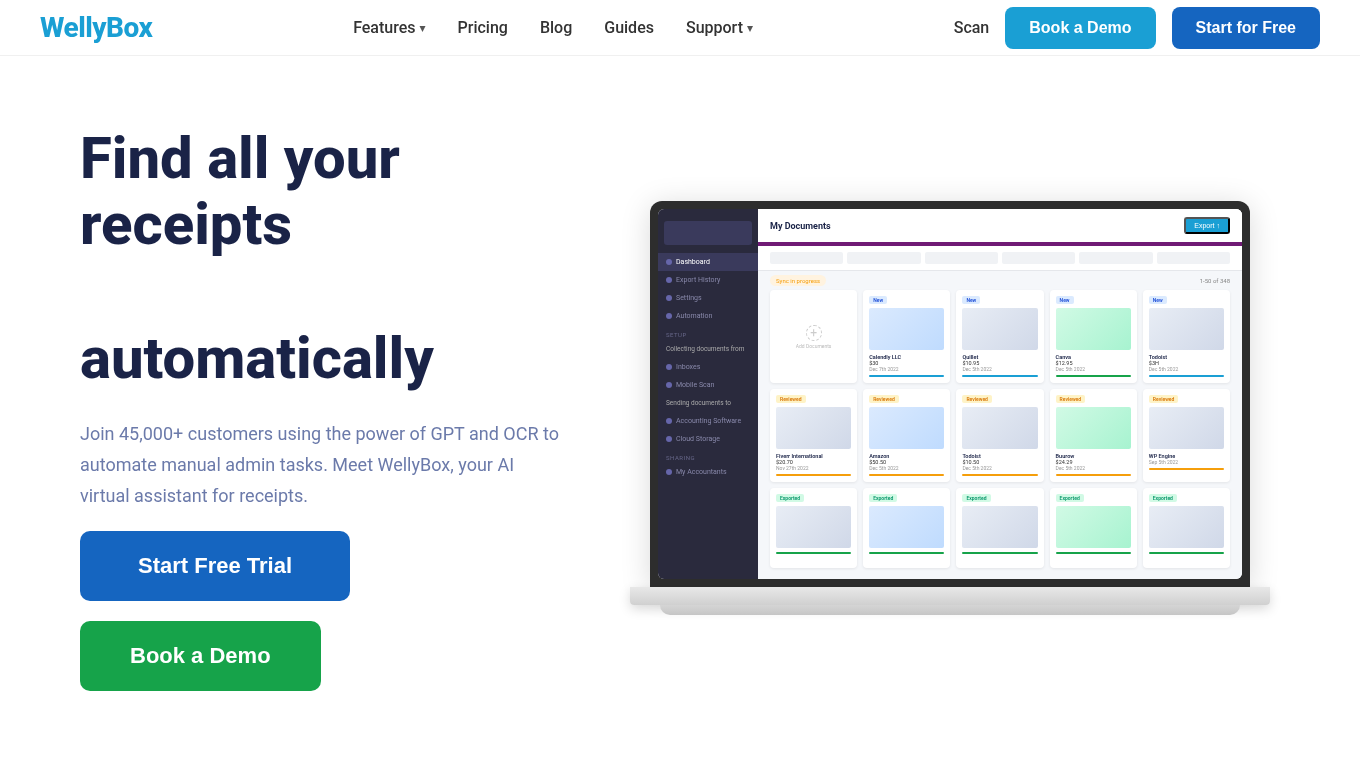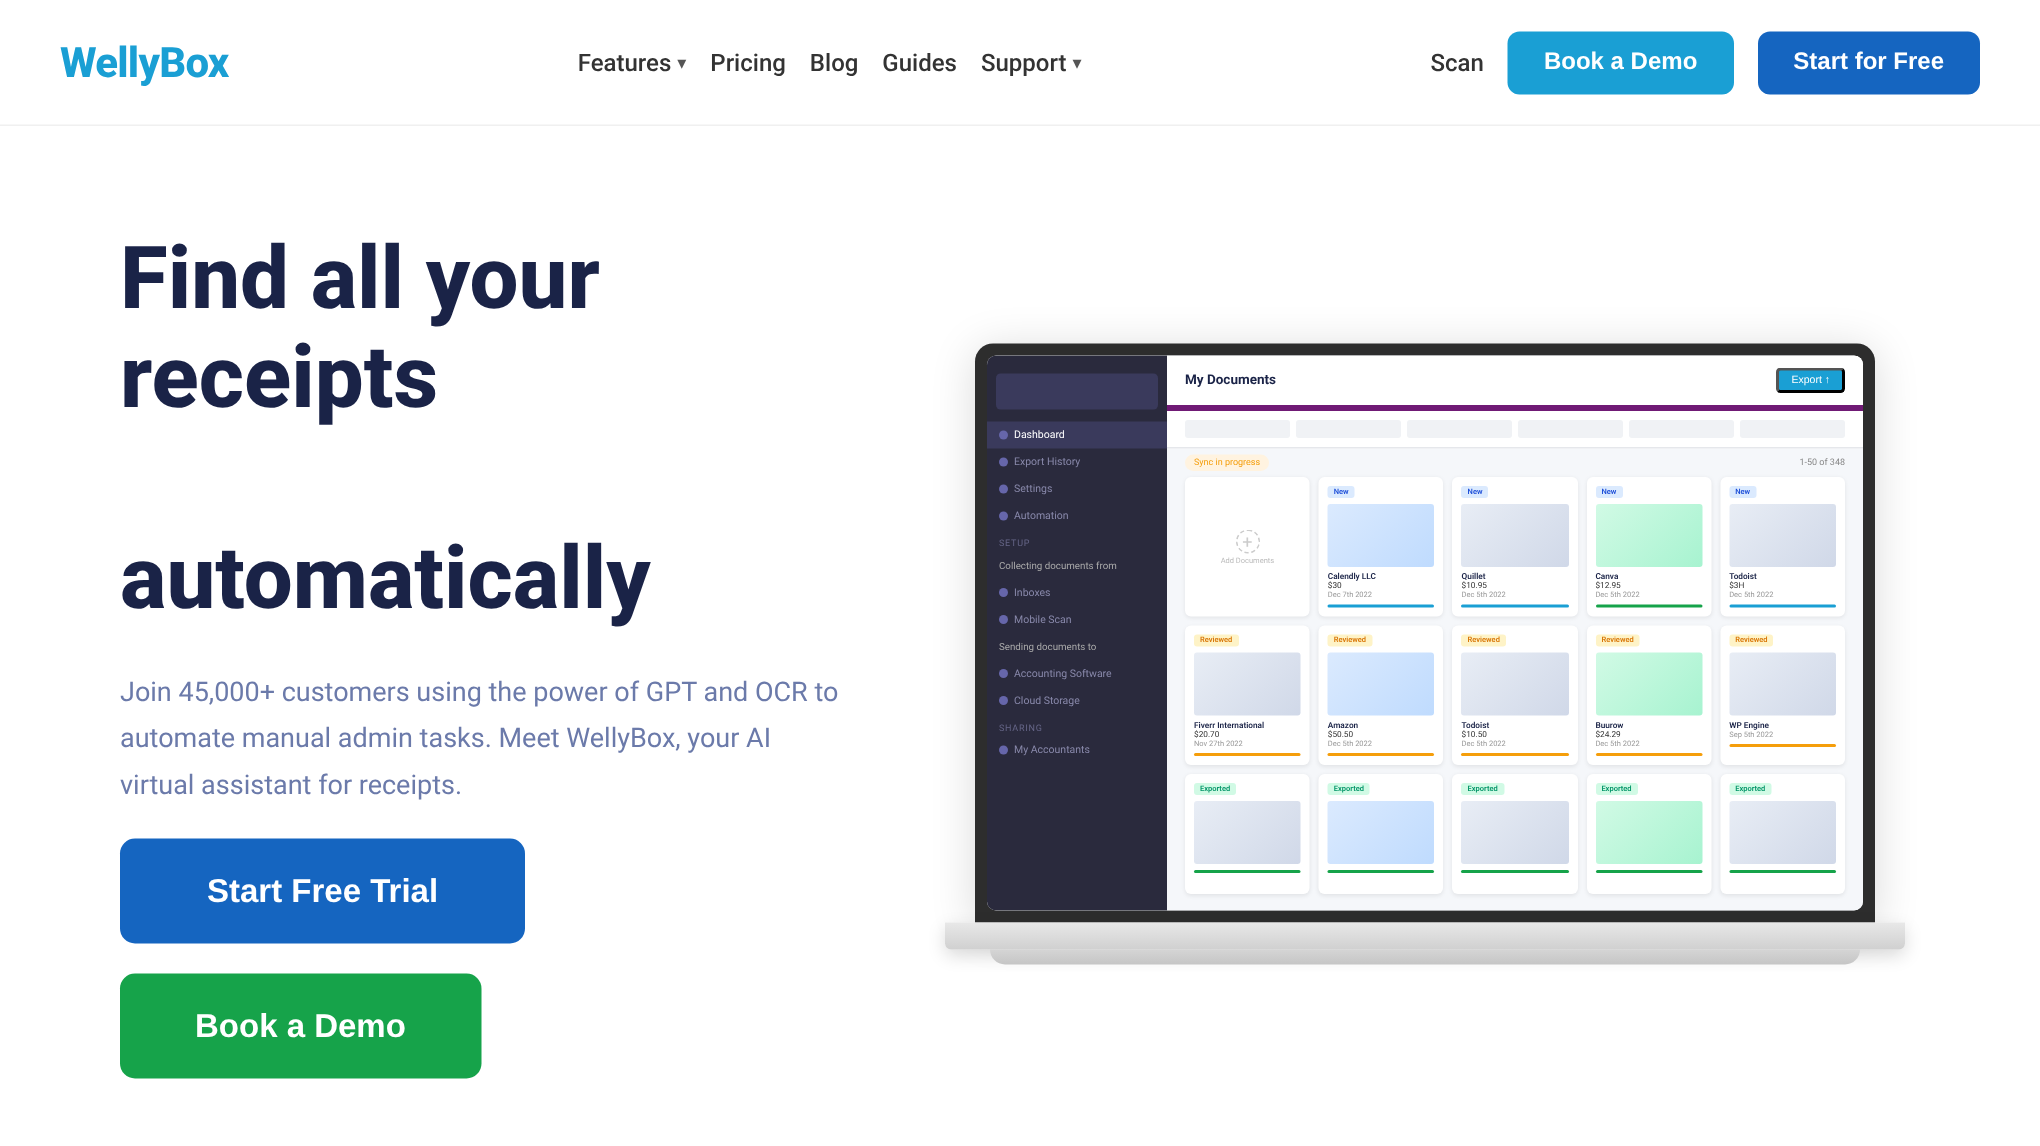--- a/index.html
+++ b/index.html
@@ -14,37 +14,37 @@
       min-height: 764px;
       overflow-x: hidden;
     }
 
     
     .navbar {
       display: flex;
       align-items: center;
       justify-content: space-between;
       padding: 0 40px;
-      height: 84px;
+      height: 56px;
       border-bottom: 1px solid #f0f0f0;
       background: #fff;
     }
 
     .nav-logo {
       font-size: 28px;
       font-weight: 800;
       color: #1a9fd4;
       text-decoration: none;
       letter-spacing: -0.5px;
     }
 
     .nav-links {
       display: flex;
       align-items: center;
-      gap: 16px;
+      gap: 32px;
       list-style: none;
     }
 
     .nav-links li a {
       text-decoration: none;
       color: #333;
       font-size: 16px;
       font-weight: 500;
     }
 
@@ -203,21 +203,21 @@
 
     .laptop-bottom {
       background: linear-gradient(to bottom, #d5d5d5, #c5c5c5);
       height: 10px;
       border-radius: 0 0 30px 30px;
       margin: 0 30px;
     }
 
     
     .app-sidebar {
-      width: 120px;
+      width: 100px;
       background: #2a2a3d;
       padding: 8px 0;
       flex-shrink: 0;
     }
 
     .sidebar-logo-area {
       background: #3a3a5c;
       height: 24px;
       margin: 4px 6px 8px;
       border-radius: 3px;

